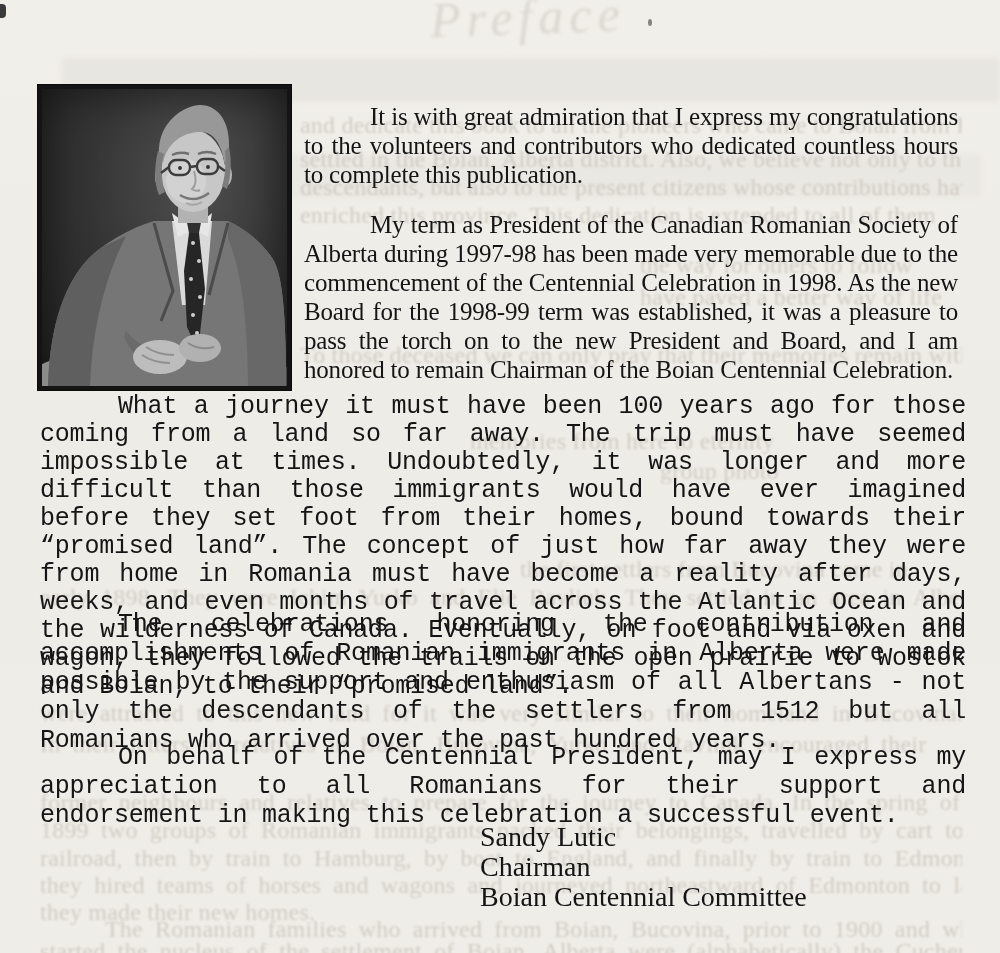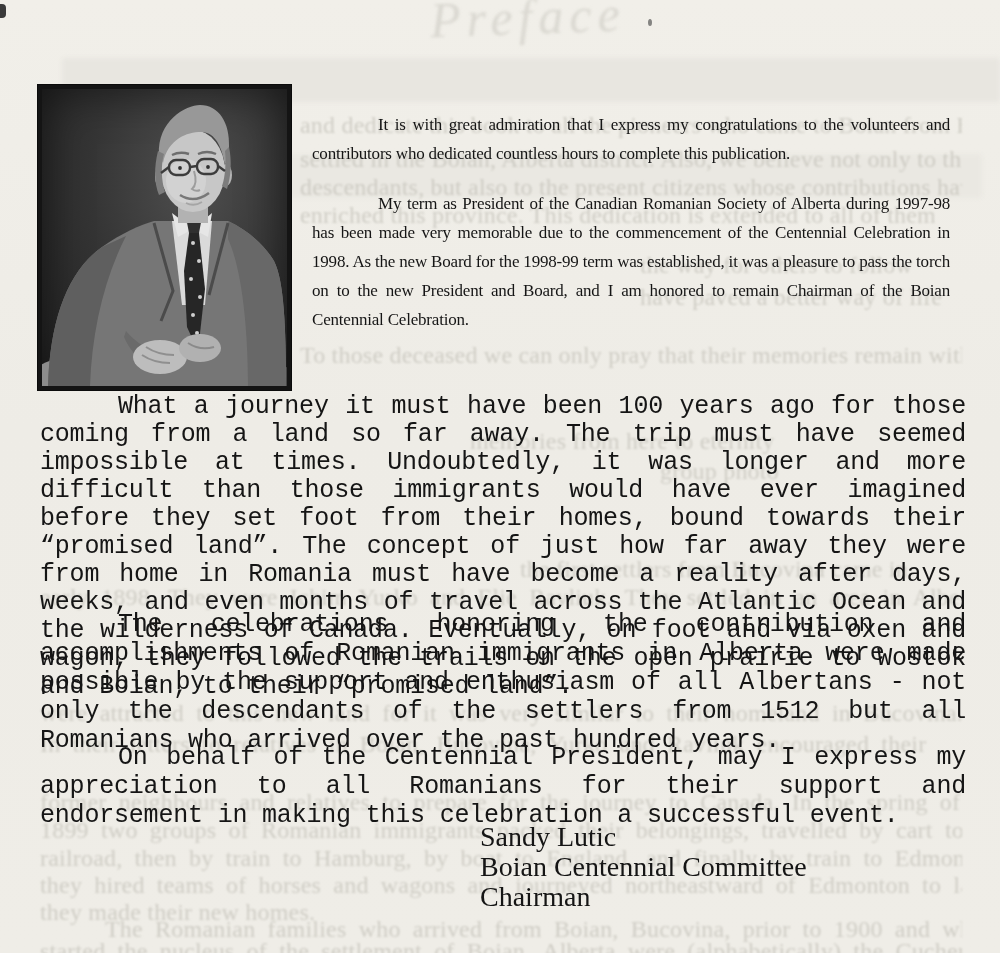--- a/index.html
+++ b/index.html
@@ -48,22 +48,22 @@
   }
   .photo svg{display:block;width:100%;height:100%}
   
   .para{
     position:absolute;margin:0;
     font-size:25px;letter-spacing:-.2px;
     text-align:justify;color:#151515;font-family:Liberation Mono, monospace;
   }
   .col-right{position:absolute;left:296px;top:94px;width:670px}
   .col-right p{
-    position:static;margin:16px;
-    font-size:17px;letter-spacing:-.2px;line-height:29px;
+    position:static;margin:8px;
+    font-size:25px;letter-spacing:-.2px;line-height:29px;
     text-align:justify;color:#151515;
     text-indent:66px;
   }
   .col-right p + p{margin-top:21px}
   .full{left:40px;width:926px;text-indent:78px;line-height:28px}
   .p3{top:393px}
   .p4{top:610px;line-height:29px}
   .p5{top:743px;line-height:29px}
   .signature{
     position:absolute;left:480px;top:822px;
@@ -179,17 +179,17 @@
     <p>It is with great admiration that I express my congratulations to the volunteers and contributors who dedicated countless hours to complete this publication.</p>
     <p>My term as President of the Canadian Romanian Society of Alberta during 1997-98 has been made very memorable due to the commencement of the Centennial Celebration in 1998.  As the new Board for the 1998-99 term was established, it was a pleasure to pass the torch on to the new President and Board, and I am honored to remain Chairman of the Boian Centennial Celebration.</p>
   </div>
 
   <p class="para full p3">What a journey it must have been 100 years ago for those coming from a land so far away. The trip must have seemed impossible at times. Undoubtedly, it was longer and more difficult than those immigrants would have ever imagined before they set foot from their homes, bound towards their “promised land”. The concept of just how far away they were from home in Romania must have become a reality after days, weeks, and even months of travel across the Atlantic Ocean and the wilderness of Canada. Eventually, on foot and via oxen and wagon, they followed the trails on the open prairie to Wostok and Boian, to their “promised land”.</p>
   <p class="para full p4">The celebrations honoring the contribution and accomplishments of Romanian immigrants in Alberta were made possible by the support and enthusiasm of all Albertans -  not only the descendants of the settlers from 1512 but all Romanians who arrived over the past hundred years.</p>
   <p class="para full p5">On behalf of the Centennial President, may I express my appreciation to all Romanians for their support and endorsement in making this celebration a successful event.</p>
 
   <div class="signature">
     <div>Sandy Lutic</div>
+    <div>Chairman</div>
     <div>Boian Centennial Committee</div>
-    <div>Chairman</div>
   </div>
 
 </div>
 
 </body></html>

